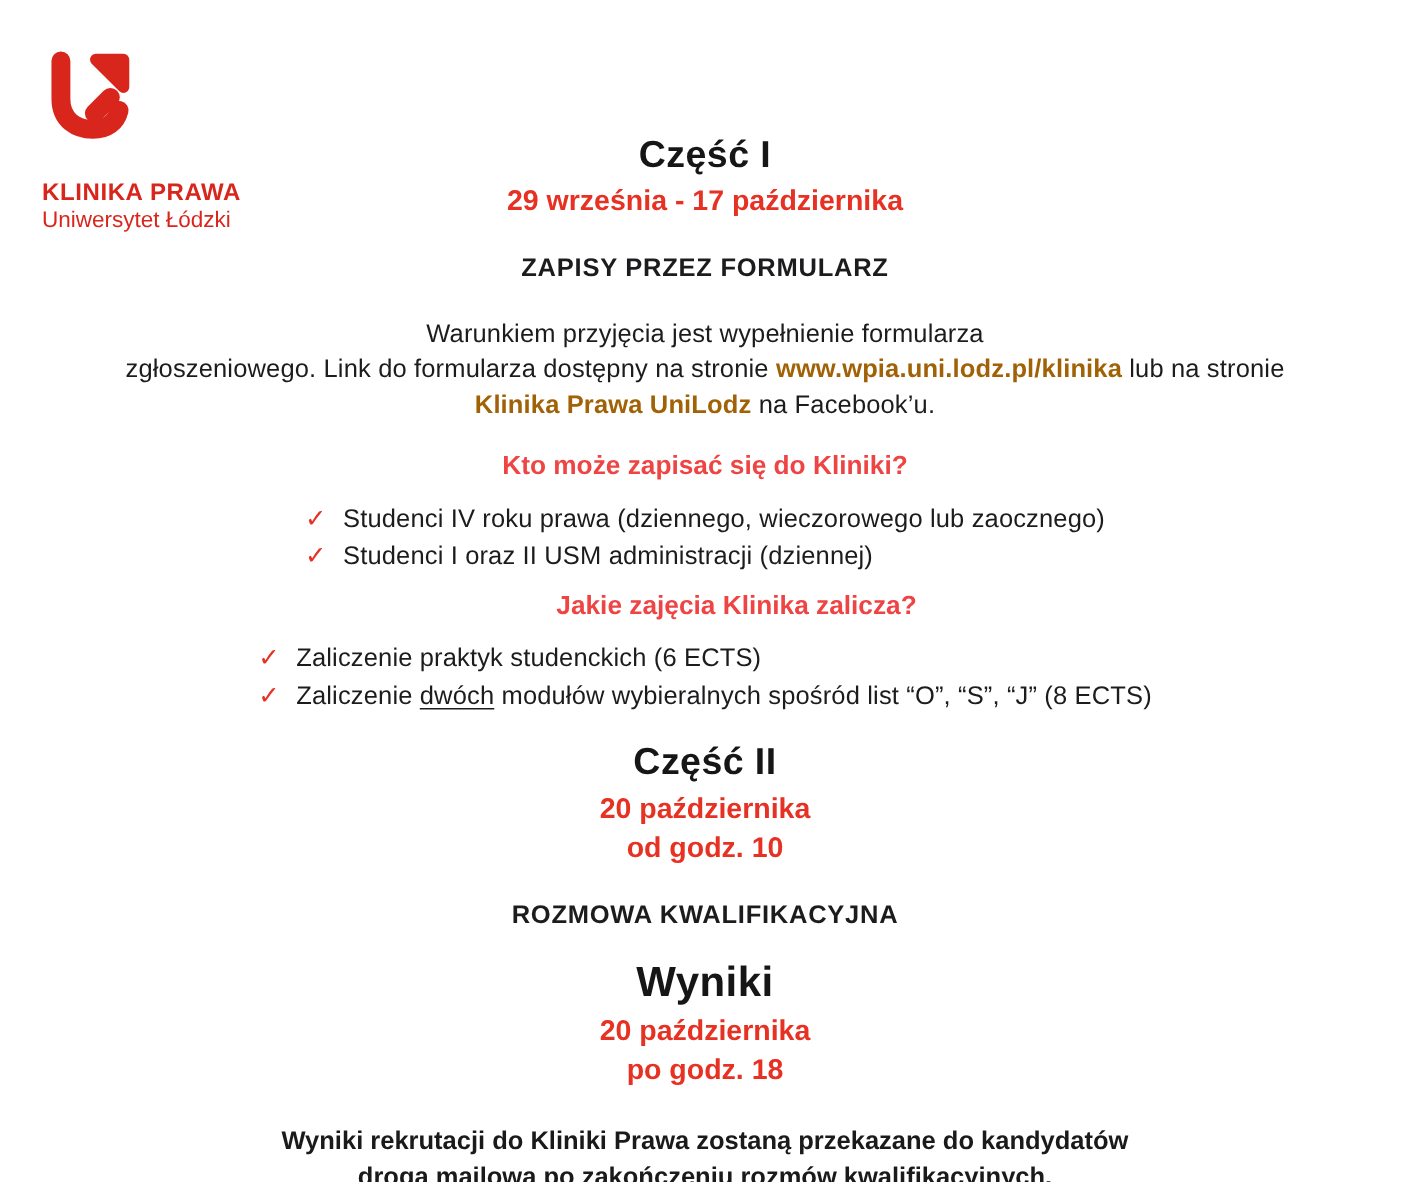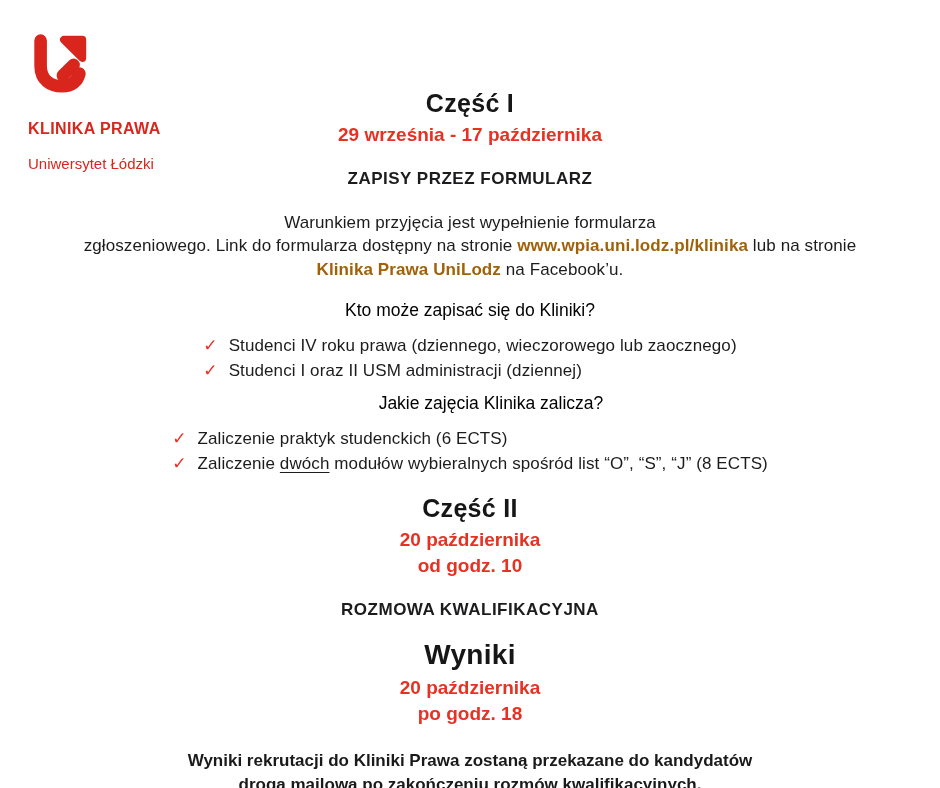--- a/index.html
+++ b/index.html
@@ -19,21 +19,21 @@
     display: flex; align-items: flex-start; gap: 13px; flex-direction: column;
   }
   .logo-icon svg { width: 64px; height: 64px; display: block; }
   .logo-text { padding-top: 12px; text-align: left; }
   .brand {
     color: #d9261d; font-weight: 800; font-size: 16px;
     letter-spacing: 0.4px; line-height: 1.2;
   }
   .brand-sub {
     color: #d9261d; font-weight: 400; font-size: 15px;
-    margin-top: 17px; line-height: 1.2;
+    margin-top: 0; line-height: 1.2;
   }
 
   
   .content {
     position: absolute; top: 0; left: 0; width: 940px;
     padding-top: 89px; text-align: center;
   }
   .section-title {
     margin: 0; font-size: 25px; font-weight: 800;
     color: #161616; letter-spacing: 0.3px; line-height: 1.15;
@@ -50,22 +50,22 @@
   .caps-sub {
     font-size: 17px; font-weight: 600; color: #1c1c1e;
     margin-top: 22px; letter-spacing: 0.5px; line-height: 1.2;
   }
   .intro {
     margin: 22px 0 0 0; font-size: 17px; font-weight: 400;
     line-height: 23.5px; color: #1c1c1e; letter-spacing: 0.1px;
   }
   .red-link { color: #a16207; font-weight: 700; }
   .q-heading {
-    margin: 19px 0 0 0; font-size: 17.5px; font-weight: 400;
-    color: #000000; line-height: 1.2;
+    margin: 19px 0 0 0; font-size: 17.5px; font-weight: 700;
+    color: #ef4444; line-height: 1.2;
   }
   .q-heading.tight { margin-top: 10px; padding-left: 42px; }
   .check-list {
     display: inline-block; text-align: left; margin-top: 13px;
     font-size: 17px; font-weight: 400; line-height: 24.5px;
     letter-spacing: 0.1px;
   }
   .check-item { display: flex; align-items: baseline; }
   .check {
     color: #e63123; font-weight: 600; font-size: 17px;

